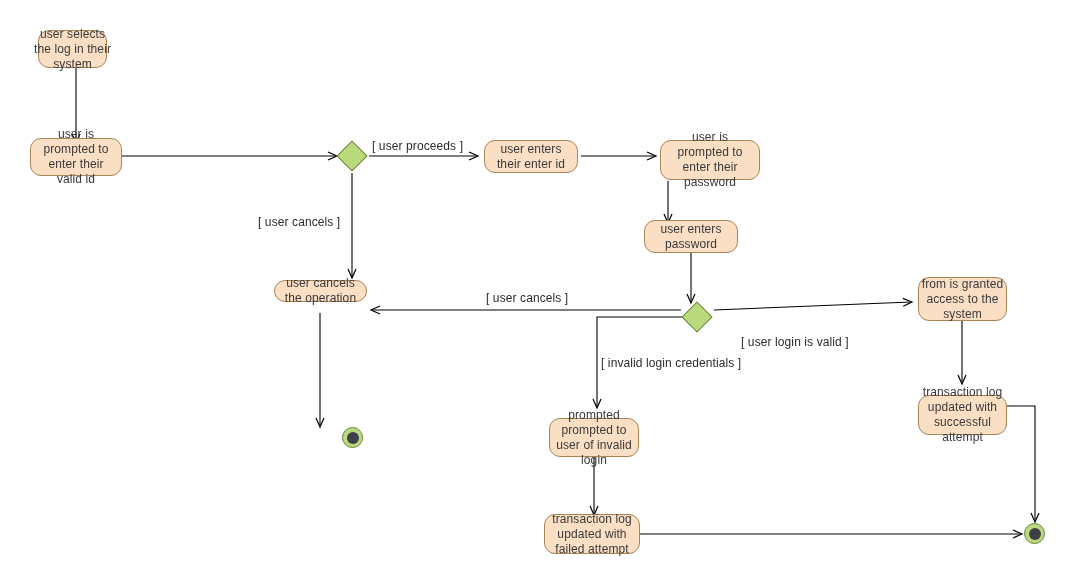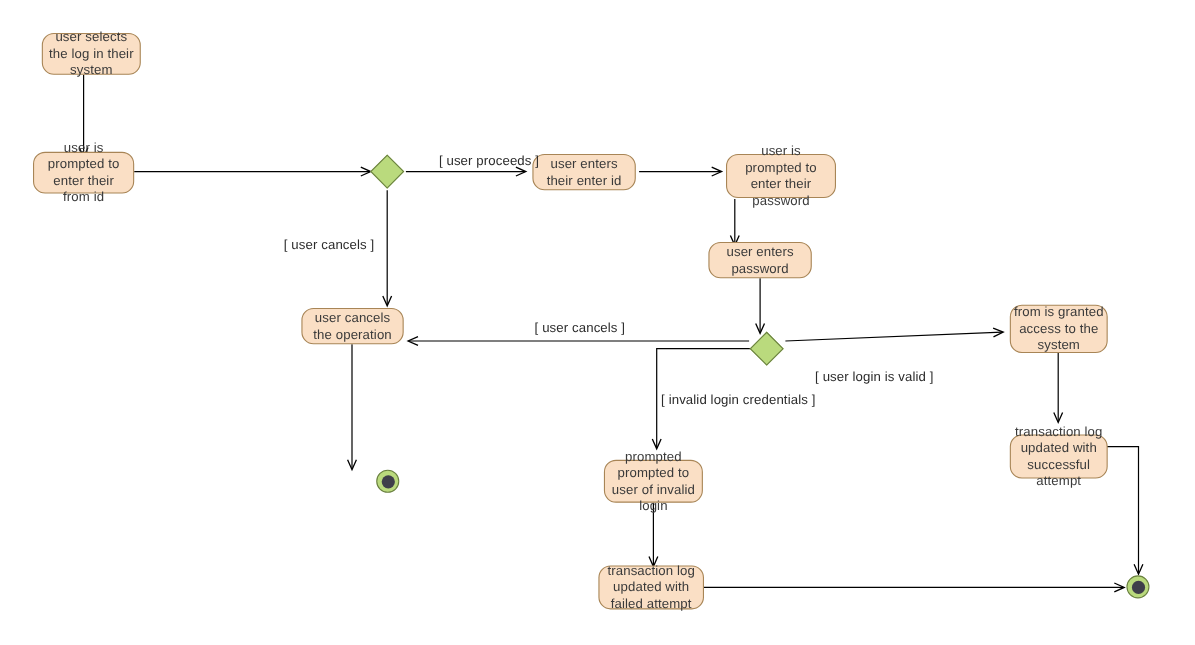--- a/index.html
+++ b/index.html
@@ -130,41 +130,41 @@
       <path d="M1006,406 L1035,406 L1035,521" marker-end="url(#ah)"></path>
 
       <path d="M686,317 L597,317 L597,407" marker-end="url(#ah)"></path>
 
       <path d="M594,457 L594,514" marker-end="url(#ah)"></path>
 
       <path d="M640,534 L1021,534" marker-end="url(#ah)"></path>
     </g>
   </svg>
 
-  <div class="node overflow" style="left:38px; top:30px; width:90px; height:38px;">
+  <div class="node overflow" style="left:38px; top:30px; width:69px; height:38px;">
     <div class="label"><span>user selects</span><br><span>the log in their</span><br><span>system</span></div>
   </div>
 
   <div class="node overflow" style="left:30px; top:138px; width:92px; height:38px;">
-    <div class="label"><span>user is</span><br><span>prompted to</span><br><span>enter their</span><br><span>from id</span></div>
+    <div class="label"><span>user is</span><br><span>prompted to</span><br><span>enter their</span><br><span>valid id</span></div>
   </div>
 
   <div class="node" style="left:484px; top:140px; width:94px; height:33px;">
     <div class="label"><span>user enters</span><br><span>their enter id</span></div>
   </div>
 
   <div class="node overflow" style="left:660px; top:140px; width:100px; height:40px;">
     <div class="label"><span>user is</span><br><span>prompted to</span><br><span>enter their</span><br><span>password</span></div>
   </div>
 
   <div class="node" style="left:644px; top:220px; width:94px; height:33px;">
     <div class="label"><span>user enters</span><br><span>password</span></div>
   </div>
 
-  <div class="node" style="left:274px; top:280px; width:93px; height:33px;">
+  <div class="node" style="left:274px; top:280px; width:93px; height:22px;">
     <div class="label"><span>user cancels</span><br><span>the operation</span></div>
   </div>
 
   <div class="node overflow" style="left:918px; top:277px; width:89px; height:44px;">
     <div class="label"><span>from is granted</span><br><span>access to the</span><br><span>system</span></div>
   </div>
 
   <div class="node overflow" style="left:918px; top:395px; width:89px; height:40px;">
     <div class="label"><span>transaction log</span><br><span>updated with</span><br><span>successful</span><br><span>attempt</span></div>
   </div>
@@ -176,19 +176,19 @@
   <div class="node overflow" style="left:544px; top:514px; width:96px; height:40px;">
     <div class="label"><span>transaction log</span><br><span>updated with</span><br><span>failed attempt</span></div>
   </div>
 
   <div class="diamond" style="left:341px; top:145px; width:22px; height:22px;"></div>
   <div class="diamond" style="left:686px; top:306px; width:22px; height:22px;"></div>
 
   <div class="final" style="left:342px; top:427px; width:21px; height:21px;"></div>
   <div class="final" style="left:1024px; top:523px; width:21px; height:21px;"></div>
 
-  <div class="guard" style="left:372px; top:139px;margin-left:27px;">[ user proceeds ]</div>
+  <div class="guard" style="left:372px; top:139px;">[ user proceeds ]</div>
   <div class="guard" style="left:258px; top:215px;">[ user cancels ]</div>
   <div class="guard" style="left:486px; top:291px;">[ user cancels ]</div>
   <div class="guard" style="left:741px; top:291px;margin-top:44px;">[ user login is valid ]</div>
   <div class="guard" style="left:601px; top:356px;">[ invalid login credentials ]</div>
 
 </div>
 
 </body></html>

